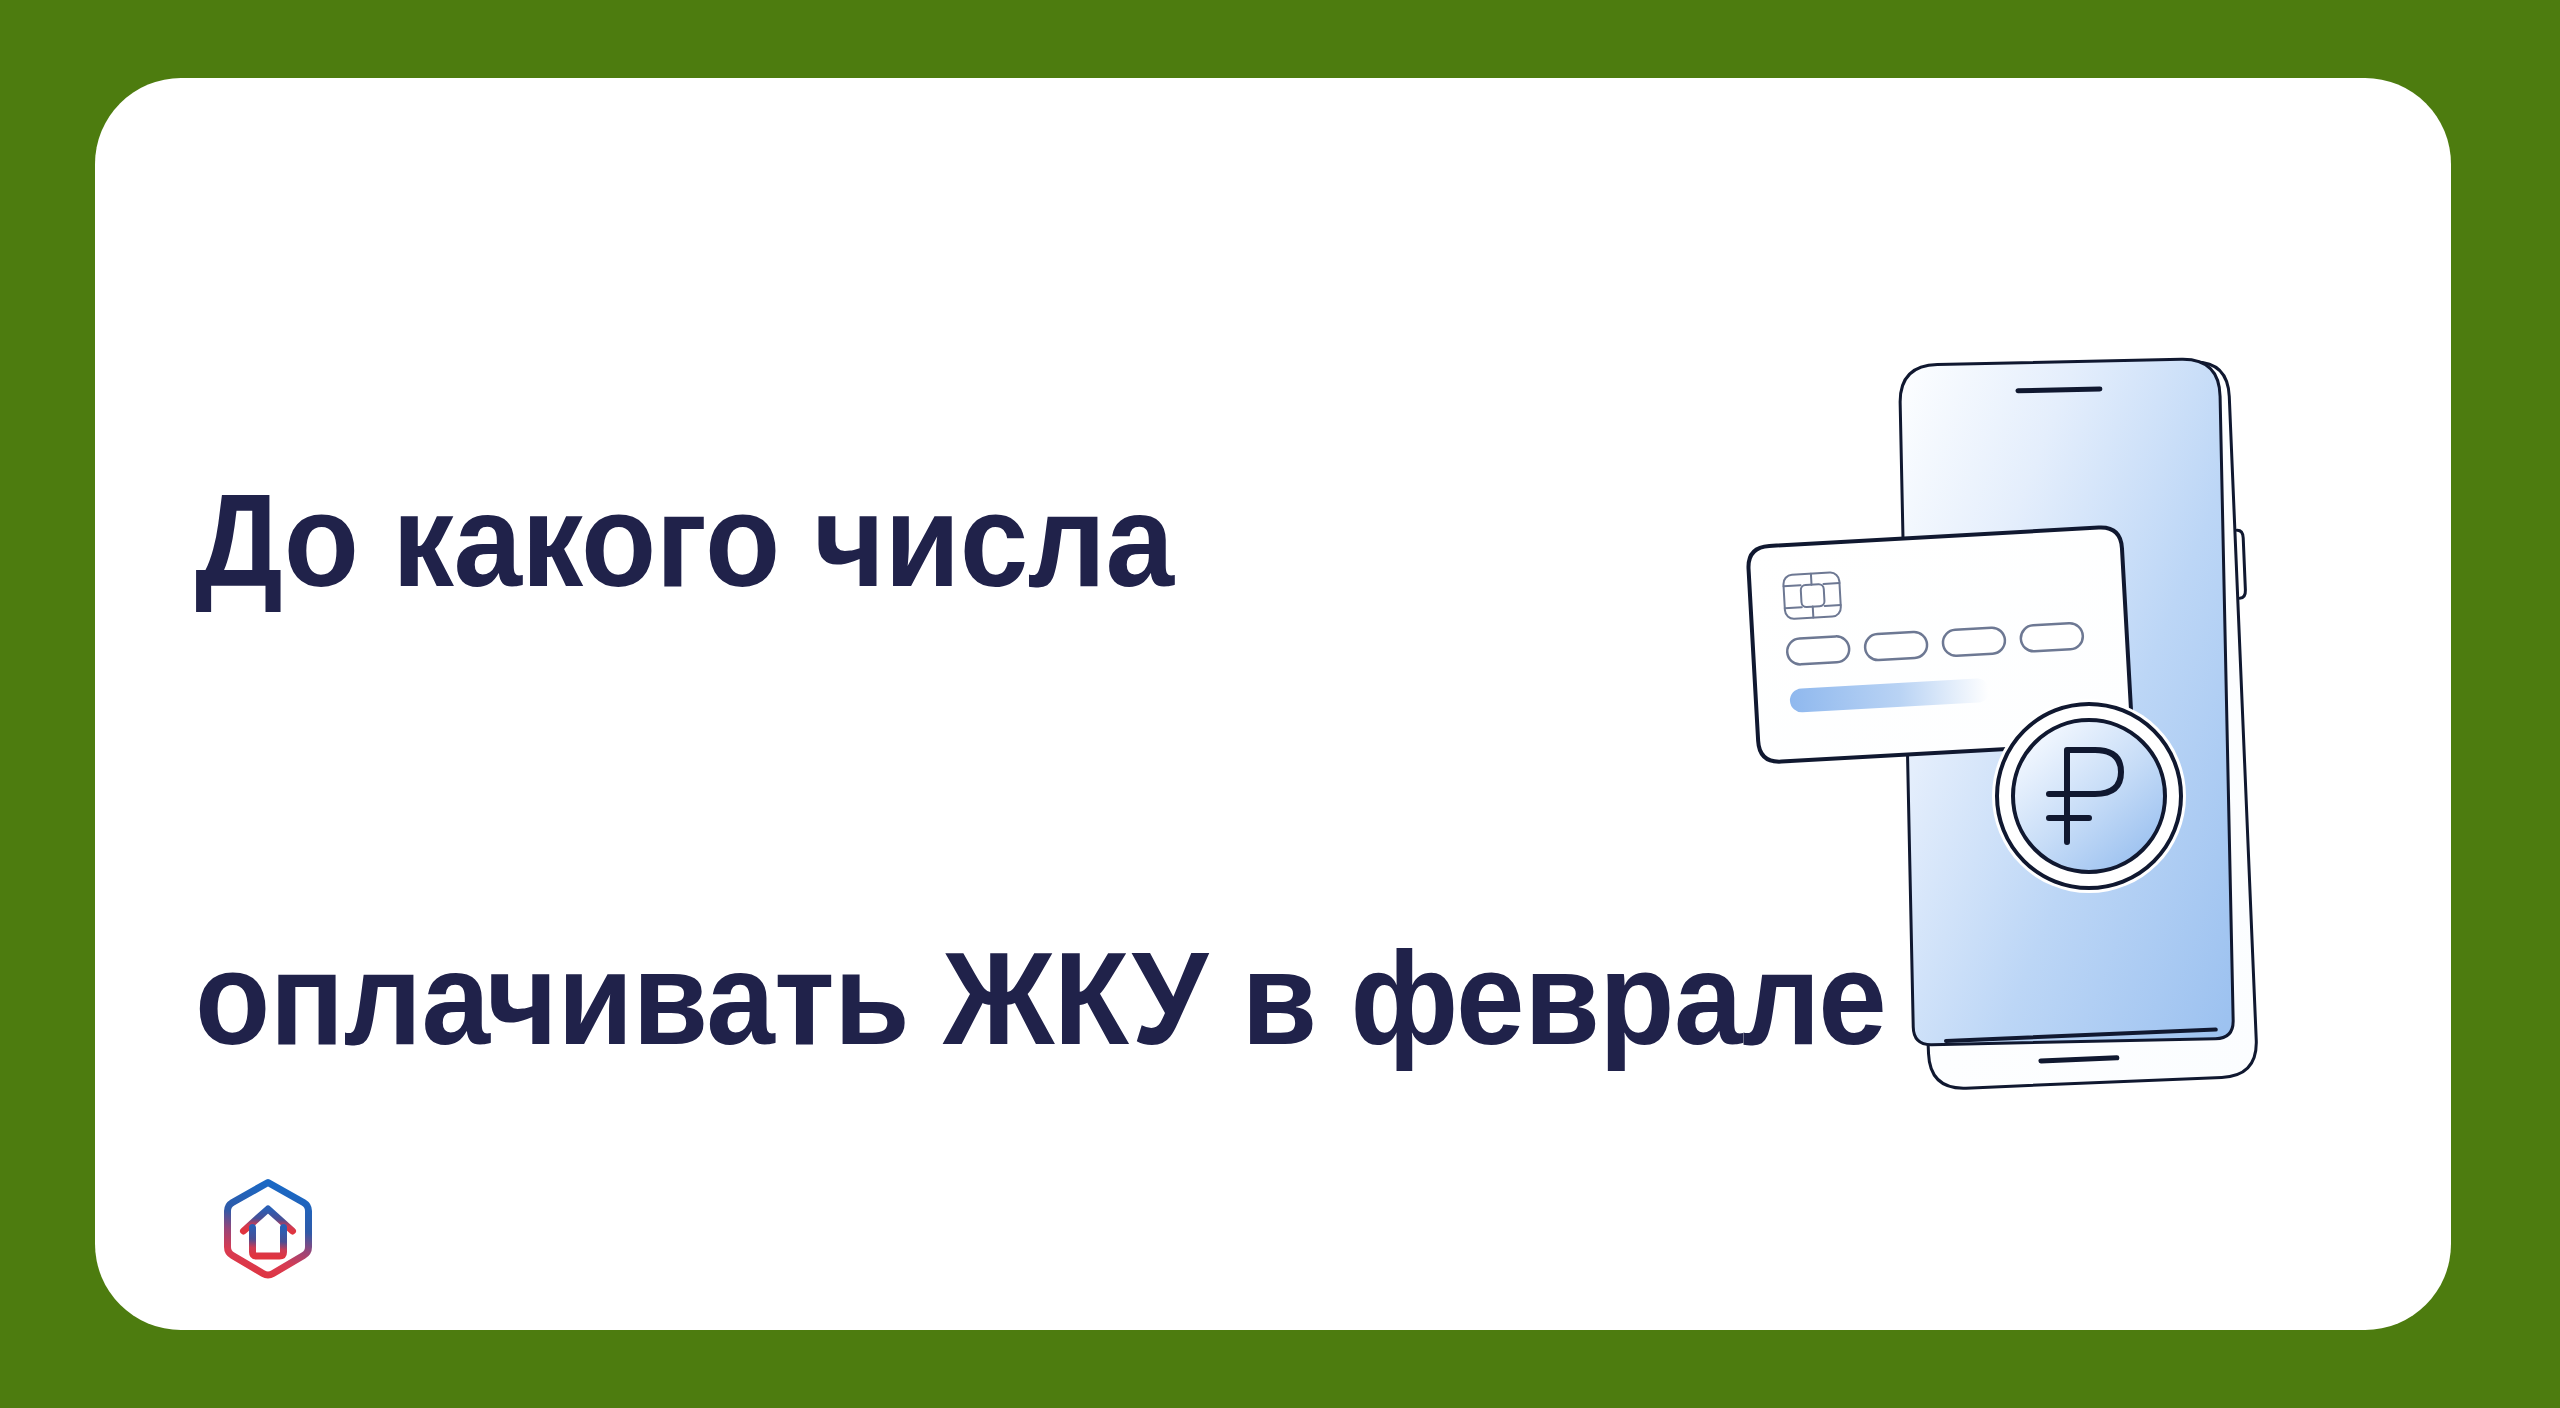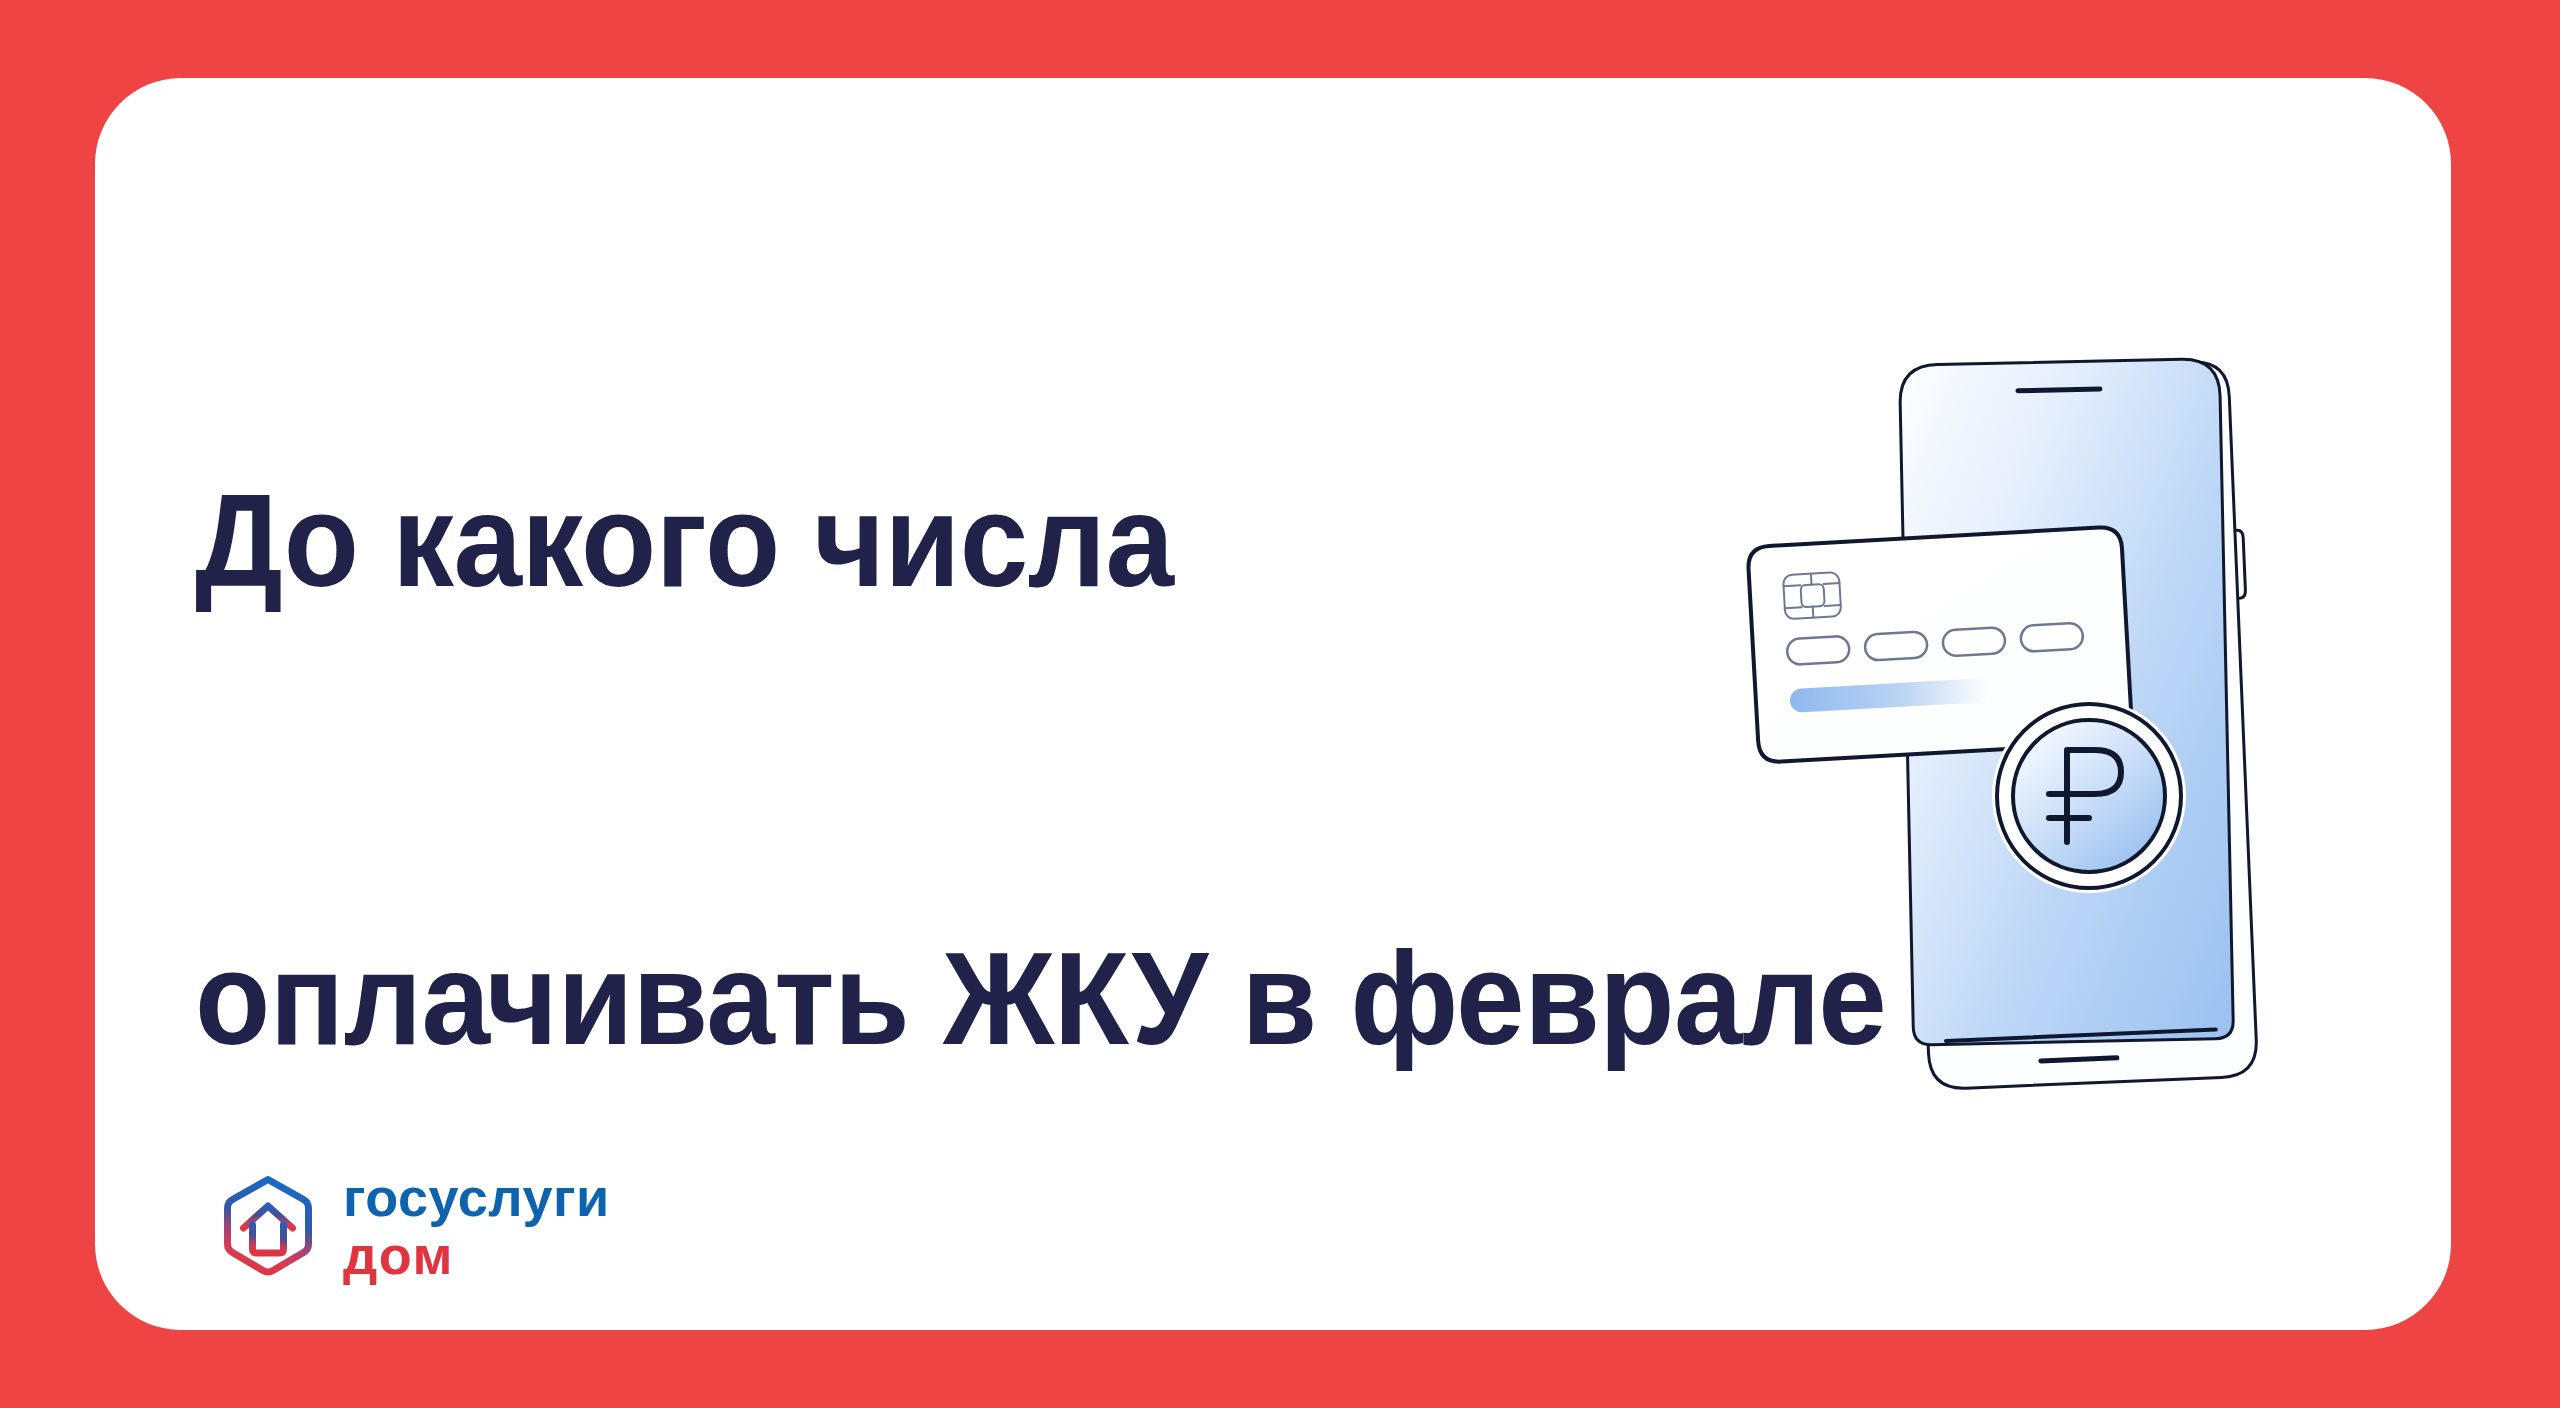--- a/index.html
+++ b/index.html
@@ -14,21 +14,21 @@
   body {
     background: #e4eafc;
     font-family: "Liberation Sans", "DejaVu Sans", sans-serif;
     -webkit-font-smoothing: antialiased;
   }
 
   #stage {
     position: relative;
     width: 2560px;
     height: 1408px;
-    background: #ef4444;
+    background: #4d7c0f;
   }
 
   
   .card-surface {
     position: absolute;
     left: 95px;
     top: 78px;
     width: 2356px;
     height: 1252px;
     background: #ffffff;
@@ -136,24 +136,20 @@
 
         <path d="M53 6.5 L88.5 26.5 Q93.5 29.5 93.5 35 L93.5 71 Q93.5 76.5 88.5 79.5 L58 97.5 Q53 100.5 48 97.5 L17.5 79.5 Q12.5 76.5 12.5 71 L12.5 35 Q12.5 29.5 17.5 26.5 Z" fill="none" stroke="url(#hexGrad)" stroke-width="7" stroke-linejoin="round"></path>
 
         <path d="M28.5 55 L53 33 L77.5 55" fill="none" stroke="url(#houseGrad)" stroke-width="7" stroke-linecap="round" stroke-linejoin="round"></path>
 
         <path d="M69 39.5 L69 48" fill="none" stroke="url(#houseGrad)" stroke-width="7" stroke-linecap="round"></path>
 
         <path d="M37.5 51.5 L37.5 76 Q37.5 80 41.5 80 L64.5 80 Q68.5 80 68.5 76 L68.5 51.5" fill="none" stroke="url(#houseGrad)" stroke-width="7" stroke-linecap="round" stroke-linejoin="round"></path>
       </svg>
 
-      <div class="logo-words">
-        <span class="logo-word-top">госуслуги</span>
-        <span class="logo-word-bottom">дом</span>
-      </div>
     </div>
 
     <div class="illustration">
       <svg viewBox="0 0 640 760">
         <defs>
           <linearGradient id="screenGrad" x1="0" y1="0.05" x2="1" y2="0.95">
             <stop offset="0%" stop-color="#fbfdff"></stop>
             <stop offset="28%" stop-color="#e4eefc"></stop>
             <stop offset="62%" stop-color="#bcd6f6"></stop>
             <stop offset="100%" stop-color="#9dc2f0"></stop>

